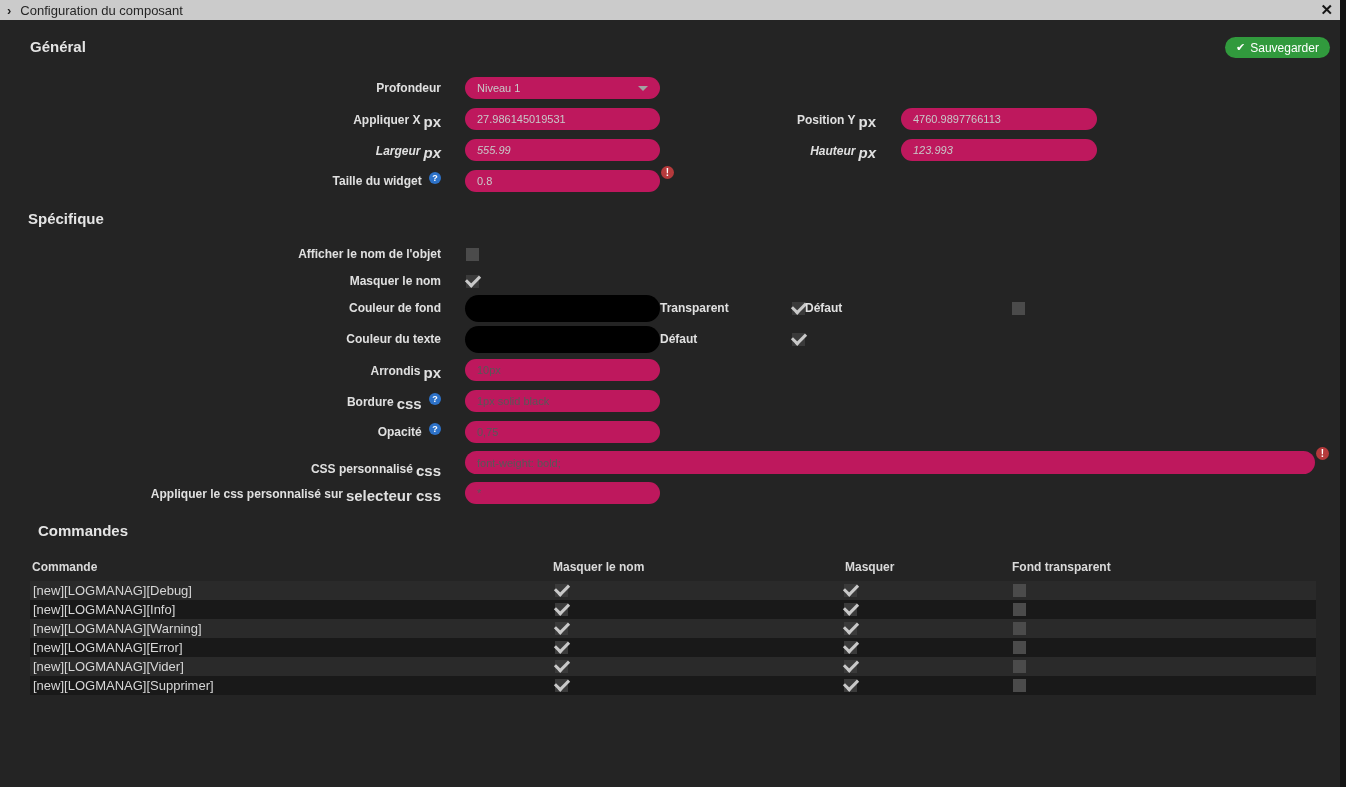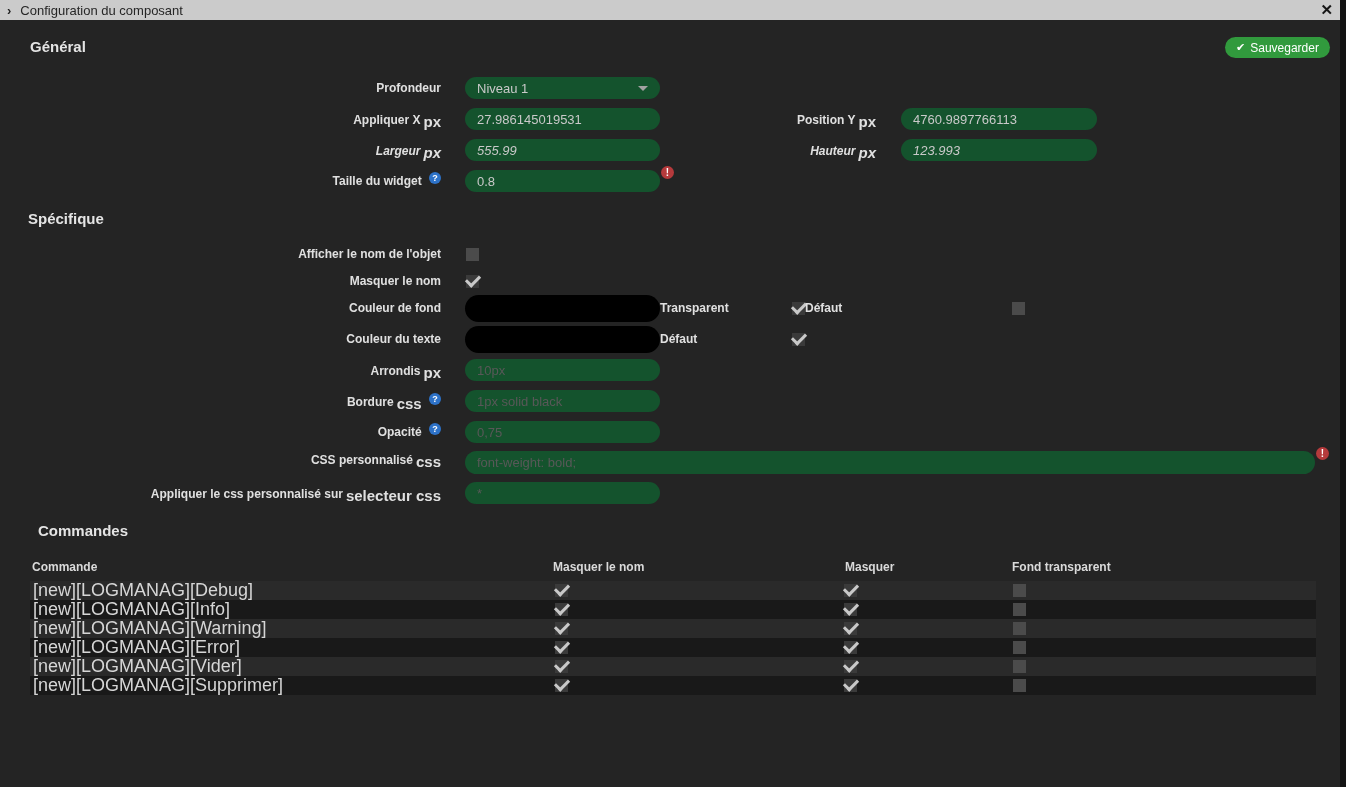--- a/index.html
+++ b/index.html
@@ -31,55 +31,55 @@
   .flabel{position:absolute;left:0;width:441px;text-align:right;color:#e0e0e0;font-size:12px;font-weight:bold;line-height:22px;}
   .flabel-r{position:absolute;left:660px;width:216px;text-align:right;color:#e0e0e0;font-size:12px;font-weight:bold;line-height:22px;}
   .cblabel{position:absolute;color:#e0e0e0;font-size:12px;font-weight:bold;line-height:13px;}
   .sub{font-size:15px;font-weight:bold;position:relative;top:3px;margin-left:3px;}
   .help-icon{display:inline-block;width:12px;height:12px;border-radius:50%;background:#2d72c8;color:#fff;
              font-size:9px;line-height:12px;text-align:center;font-weight:bold;margin-left:4px;position:relative;top:-4px;}
   .err-icon{position:absolute;width:13px;height:13px;border-radius:50%;background:#b53a3c;color:#fff;
             font-size:10px;font-weight:bold;line-height:13px;text-align:center;}
 
   
-  .finput{position:absolute;left:465px;width:195px;height:22px;background:#14532d;border:none;border-radius:12px;
-          color:#c9c9c9;font-size:13px;padding:0 12px;box-sizing:border-box;font-family:inherit;outline:none;}
+  .finput{position:absolute;left:465px;width:195px;height:22px;background:#be185d;border:none;border-radius:12px;
+          color:#c9c9c9;font-size:11px;padding:0 12px;box-sizing:border-box;font-family:inherit;outline:none;}
   input.finput::placeholder{color:#585858;opacity:1;}
   .finput-r{left:901px;width:196px;}
   .wide{width:850px;height:23px;border-radius:12px;}
   .select{display:flex;align-items:center;justify-content:space-between;cursor:pointer;}
   .caret{width:0;height:0;border-left:5px solid transparent;border-right:5px solid transparent;border-top:5px solid #a2a2a2;}
 
   
   .swatch{position:absolute;left:465px;width:195px;height:27px;background:#000;border-radius:14px;cursor:pointer;}
 
   
   .cb{position:absolute;width:13px;height:13px;background:#4b4b4b;cursor:pointer;}
   .cb.checked{background:#3a3a3a;}
   .cb.checked::after{content:"";position:absolute;left:0px;top:0px;width:11px;height:6px;
                      border-left:3px solid #c9c9c9;border-bottom:3px solid #c9c9c9;transform:rotate(-45deg);}
 
   
   .y77{top:77px;}  .y108{top:108px;} .y139{top:139px;font-style:italic;} .y170{top:170px;}
   .y248{top:248px;} .y275{top:275px;} .y295{top:295px;} .y302{top:302px;}
   .y326{top:326px;} .y333{top:333px;} .y359{top:359px;} .y390{top:390px;}
   .y421{top:421px;} .y451{top:451px;} .y482{top:482px;}
-  .lh13{line-height:13px;} .lh27{line-height:27px;} .lh24{line-height:16px;}
+  .lh13{line-height:13px;} .lh27{line-height:27px;} .lh24{line-height:33px;}
   .x466{left:466px;} .x792{left:792px;} .x1012{left:1012px;}
   .w109{left:660px;width:109px;} .w183{left:805px;width:183px;}
   .err1{left:661px;top:166px;} .err2{left:1316px;top:447px;}
 
   
   .th{position:absolute;top:560px;color:#dadada;font-size:12px;font-weight:bold;}
   .th1{left:32px;} .th2{left:553px;} .th3{left:845px;} .th4{left:1012px;}
   .trows{position:absolute;left:30px;top:581px;width:1286px;}
   .trow{position:relative;height:19px;}
   .trow.odd{background:#2a2a2a;}
   .trow.even{background:#191919;}
-  .trow-name{position:absolute;left:3px;top:0;line-height:19px;color:#d6d6d6;font-size:18px;}
+  .trow-name{position:absolute;left:3px;top:0;line-height:19px;color:#d6d6d6;font-size:13px;}
   .trow .cb{top:3px;}
 </style>
 </head>
 <body>
 
 <div class="page">
 
   <div class="titlebar">
     <span class="chev">›</span>
     <span class="ttl">Configuration du composant</span>

